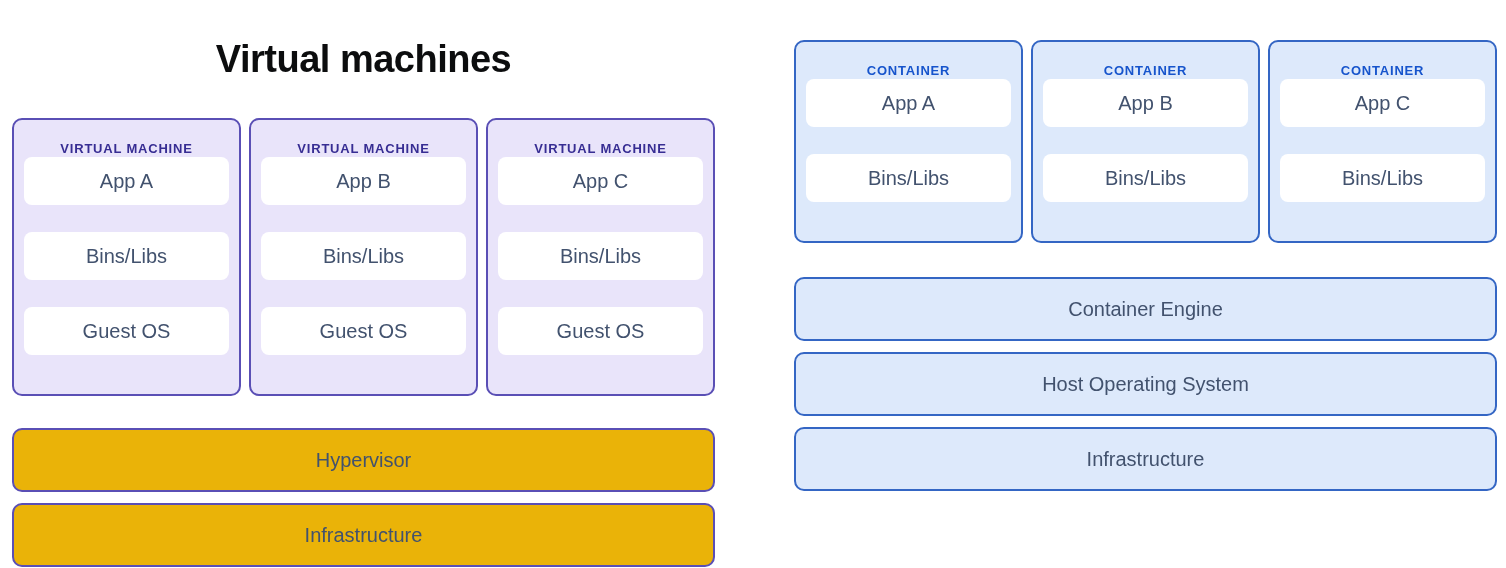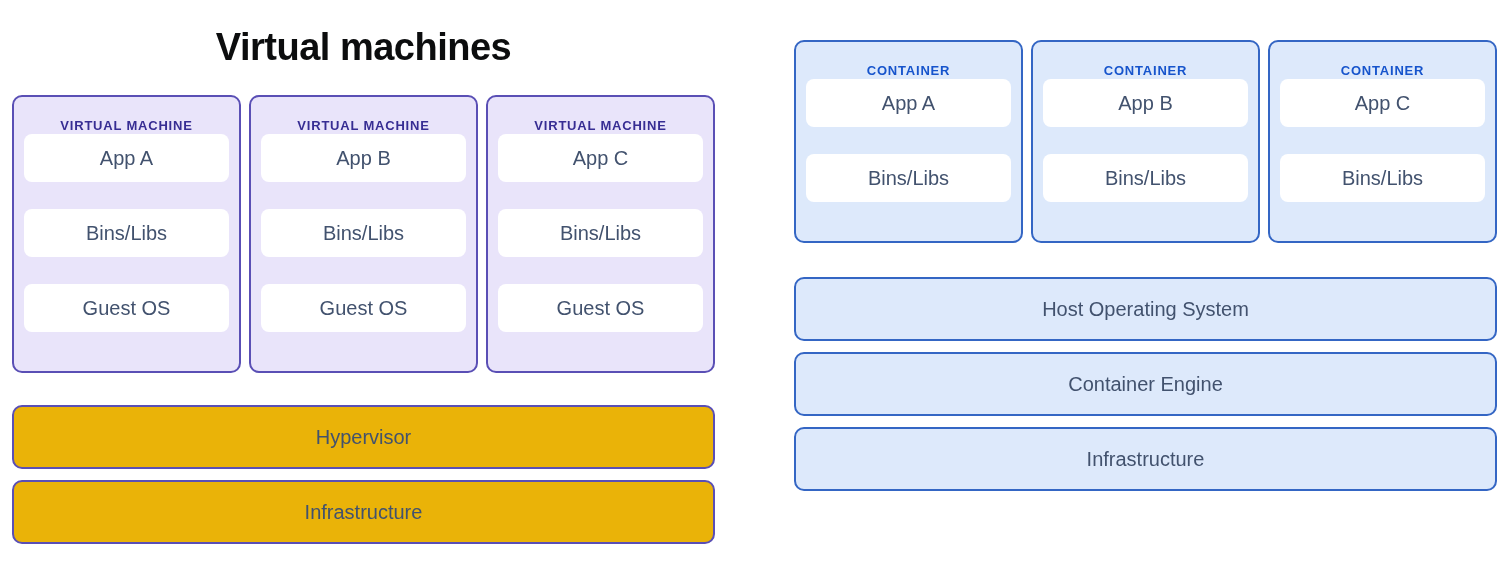--- a/index.html
+++ b/index.html
@@ -19,21 +19,21 @@
   }
   .panel {
     position: absolute;
     top: 0;
     width: 703px;
   }
   .panel-left  { left: 12px;  }
   .panel-right { left: 794px; }
 
   .panel-title {
-    height: 95px;
+    height: 118px;
     display: flex;
     align-items: center;
     justify-content: center;
     font-size: 38px;
     font-weight: 600;
     letter-spacing: -0.5px;
     color: #0c0d0e;
   }
 
   .cards-row {
@@ -153,19 +153,19 @@
         <div class="inner-box">Bins/Libs</div>
       </div>
       <div class="card ct-card">
         <div class="card-header">CONTAINER</div>
         <div class="inner-box">App C</div>
         <div class="inner-box">Bins/Libs</div>
       </div>
     </div>
 
     <div class="bars">
+      <div class="bar">Container Engine</div>
       <div class="bar">Host Operating System</div>
-      <div class="bar">Container Engine</div>
       <div class="bar">Infrastructure</div>
     </div>
   </div>
 
 </div>
 
 </body></html>

